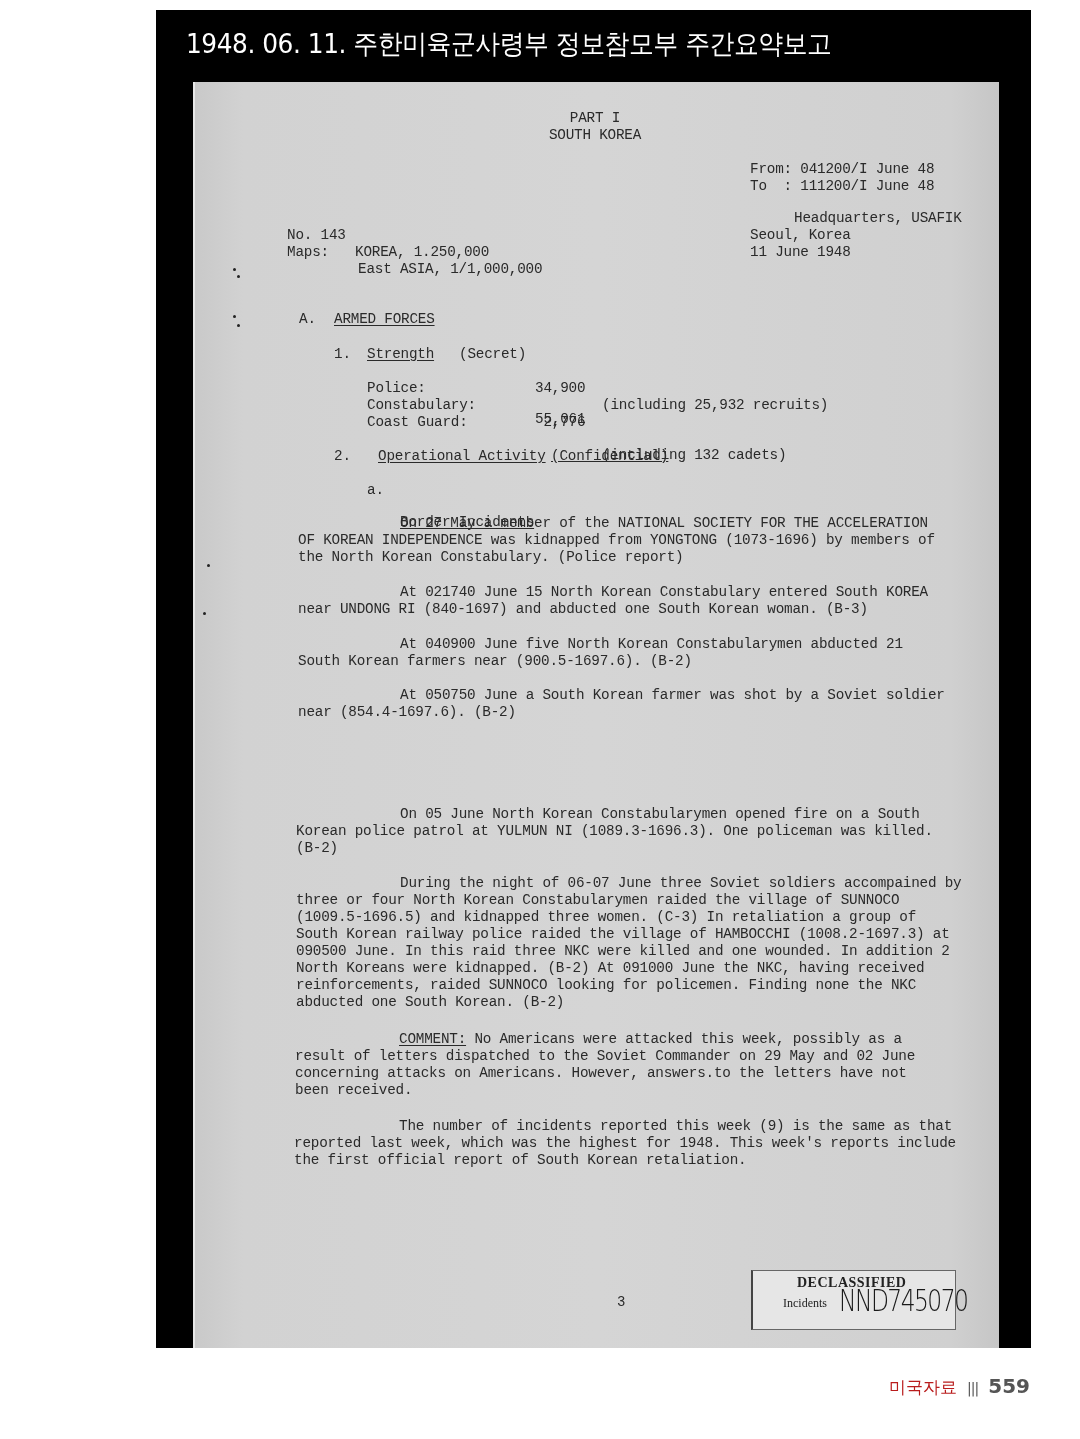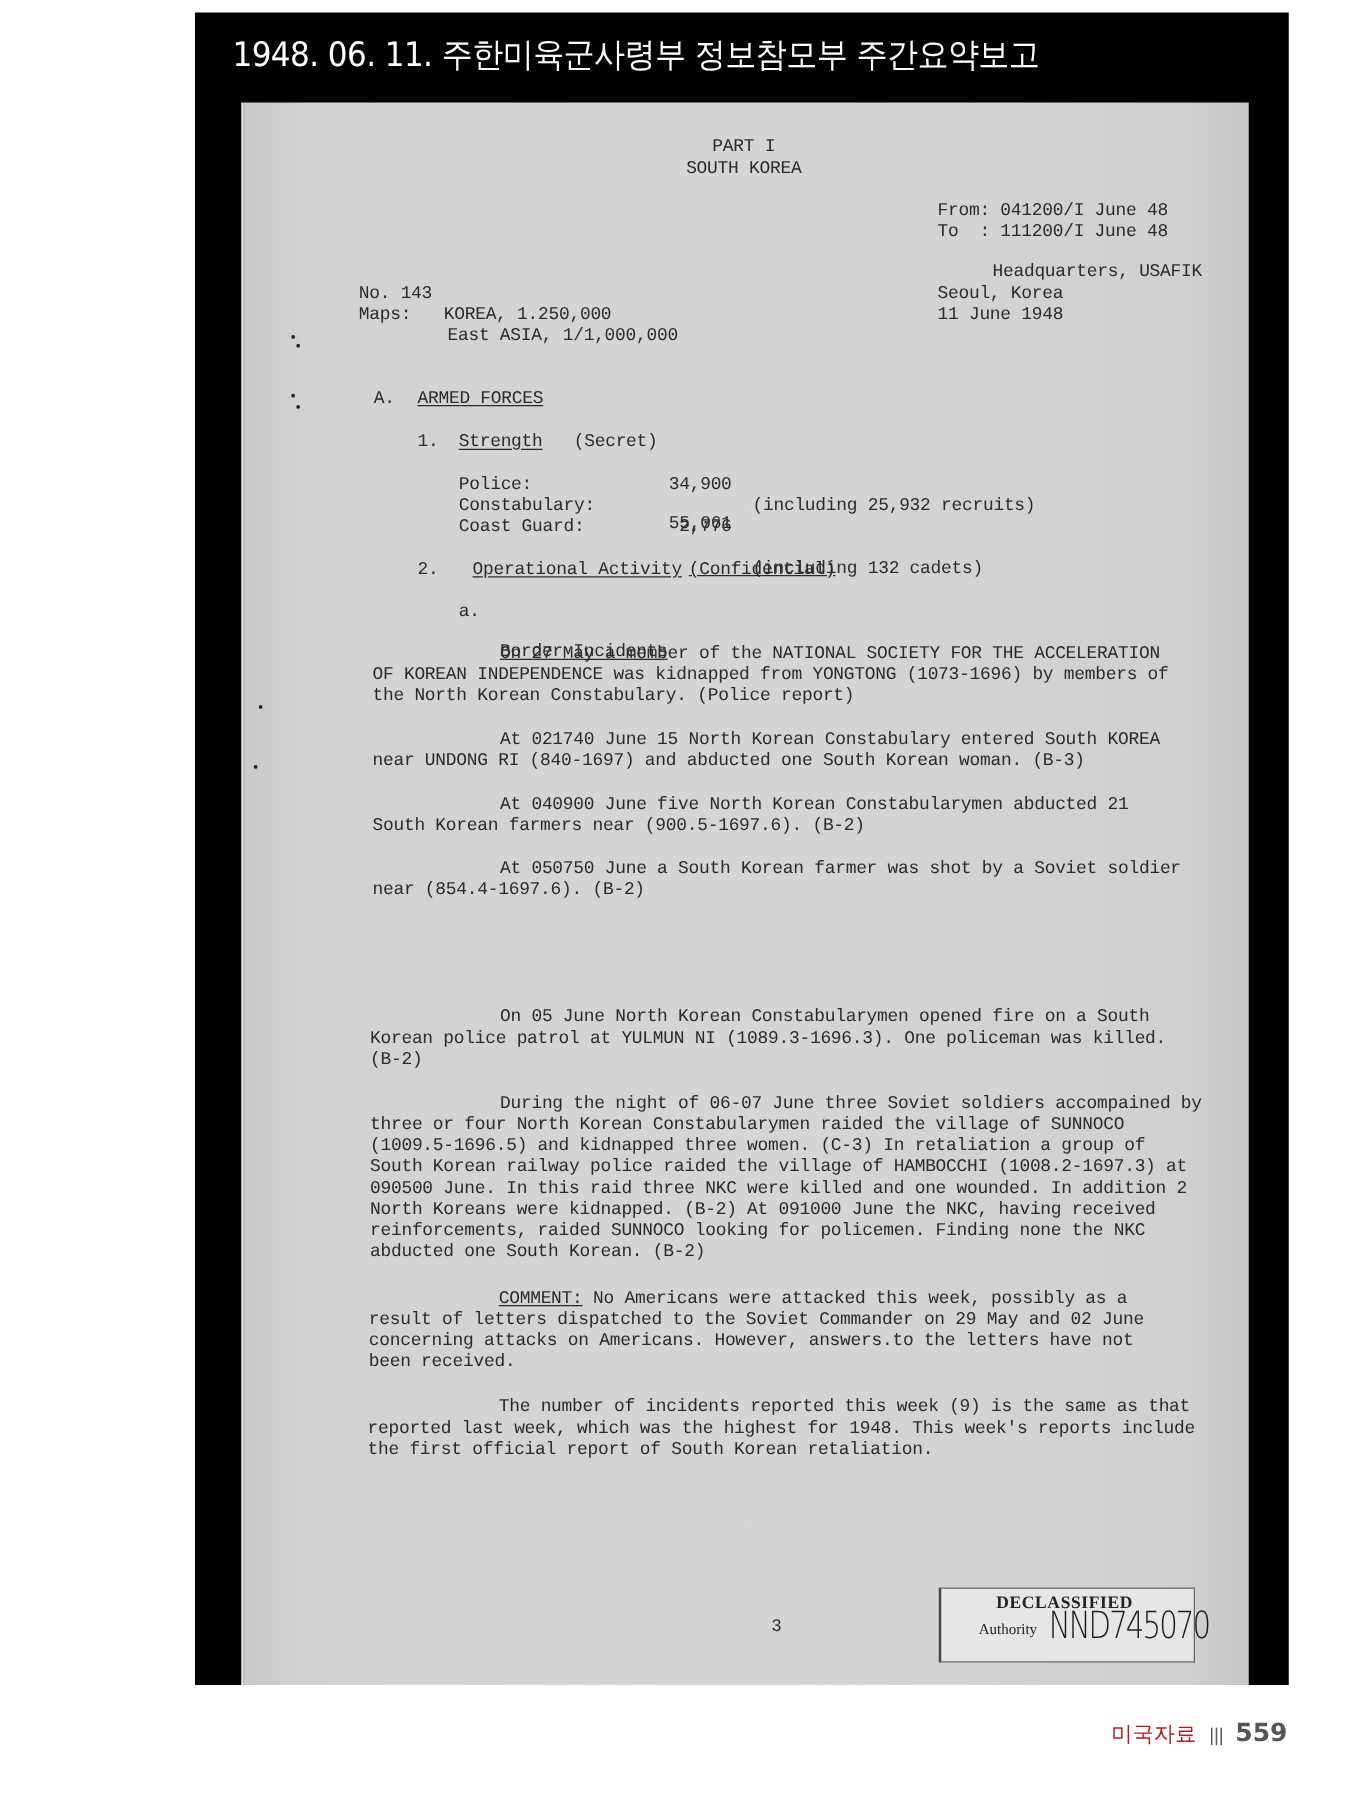--- a/index.html
+++ b/index.html
@@ -86,21 +86,21 @@
     <div class="tw para" style="left:101px;top:793px;width:666px;text-indent:104px;">During the night of 06-07 June three Soviet soldiers accompained by three or four North Korean Constabularymen raided the village of SUNNOCO (1009.5-1696.5) and kidnapped three women. (C-3) In retaliation a group of South Korean railway police raided the village of HAMBOCCHI (1008.2-1697.3) at 090500 June. In this raid three NKC were killed and one wounded. In addition 2 North Koreans were kidnapped. (B-2) At 091000 June the NKC, having received reinforcements, raided SUNNOCO looking for policemen. Finding none the NKC abducted one South Korean. (B-2)</div>
 
     <div class="tw para" style="left:100px;top:949px;width:640px;text-indent:104px;"><span class="u">COMMENT:</span> <span>No Americans were attacked this week, possibly as a result of letters dispatched to the Soviet Commander on 29 May and 02 June concerning attacks on Americans. However, answers.to the letters have not been received.</span></div>
 
     <div class="tw para" style="left:99px;top:1036px;width:670px;text-indent:105px;">The number of incidents reported this week (9) is the same as that reported last week, which was the highest for 1948. This week's reports include the first official report of South Korean retaliation.</div>
 
     <div class="page-no">3</div>
 
     <div class="stamp">
       <div class="stamp-title">DECLASSIFIED</div>
-      <div class="stamp-auth">Authority</div>
+      <div class="stamp-auth">Incidents</div>
       <div class="stamp-num">NND745070</div>
     </div>
   </div>
 </div>
 
 <div class="footer">
   <span class="sec">미국자료</span><span class="sep">|||</span><span class="pg">559</span>
 </div>
 
 </body></html>

